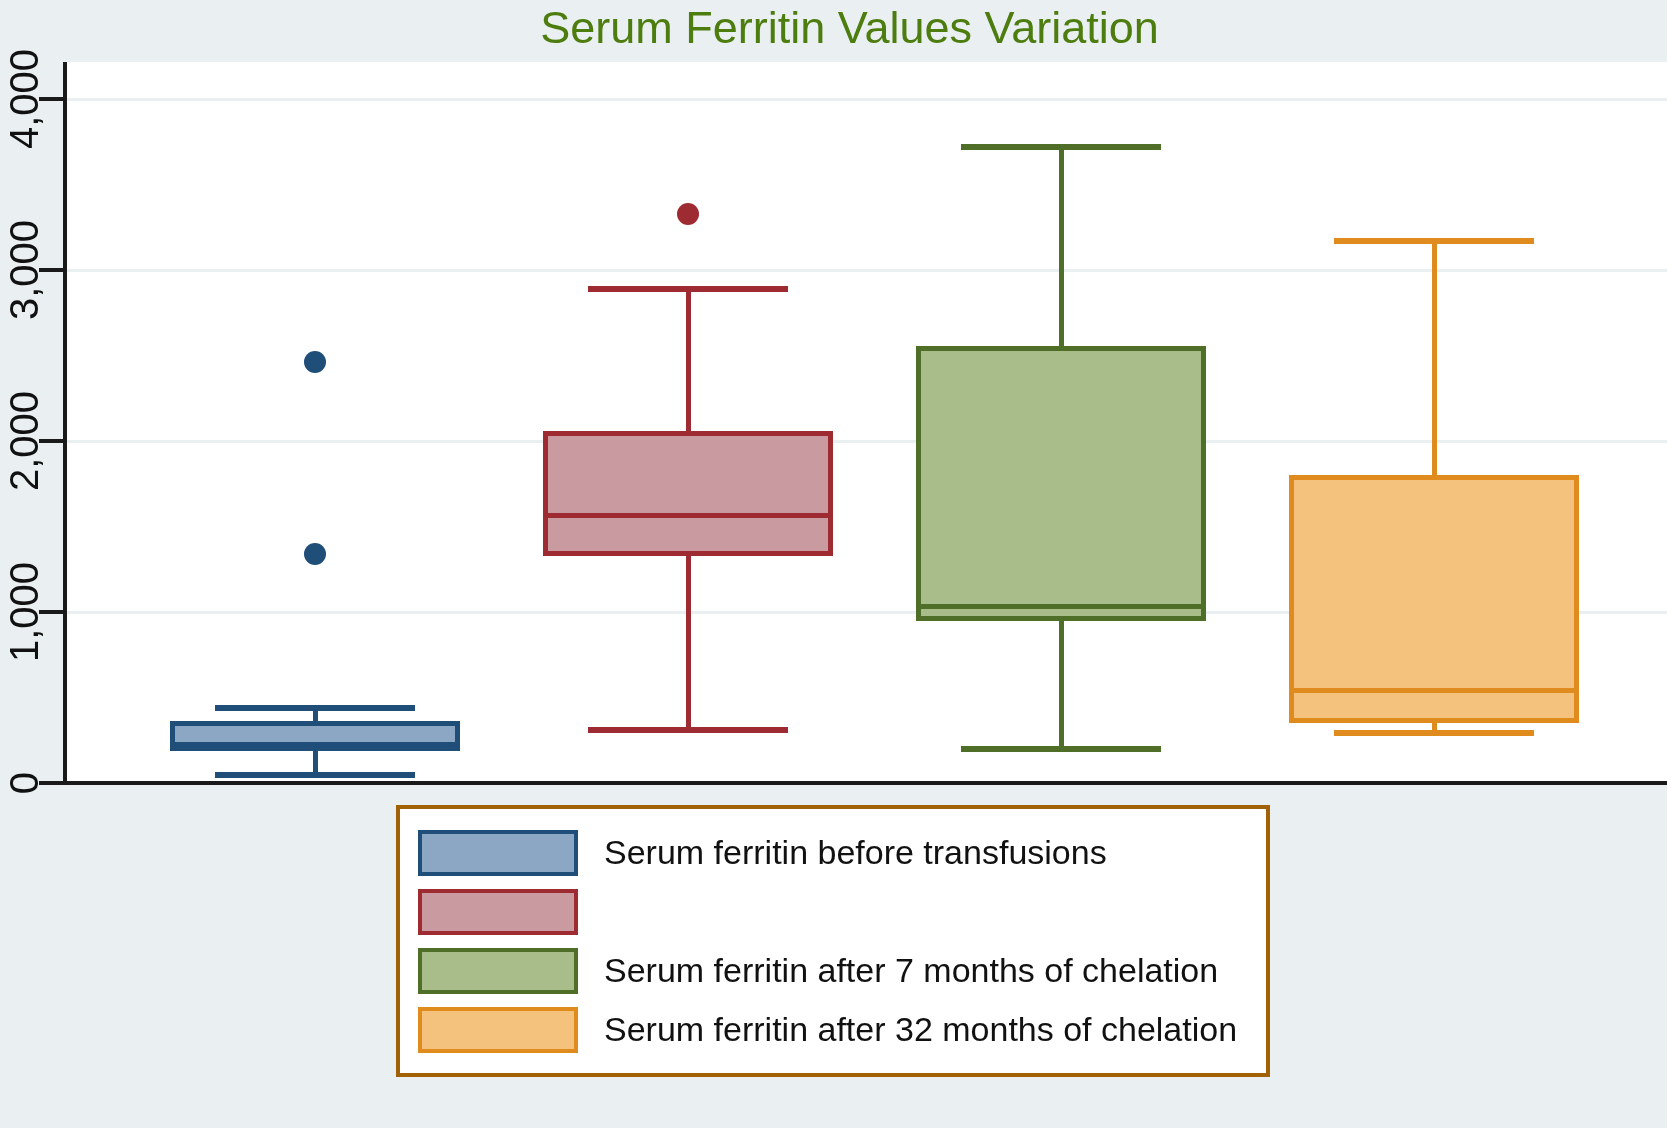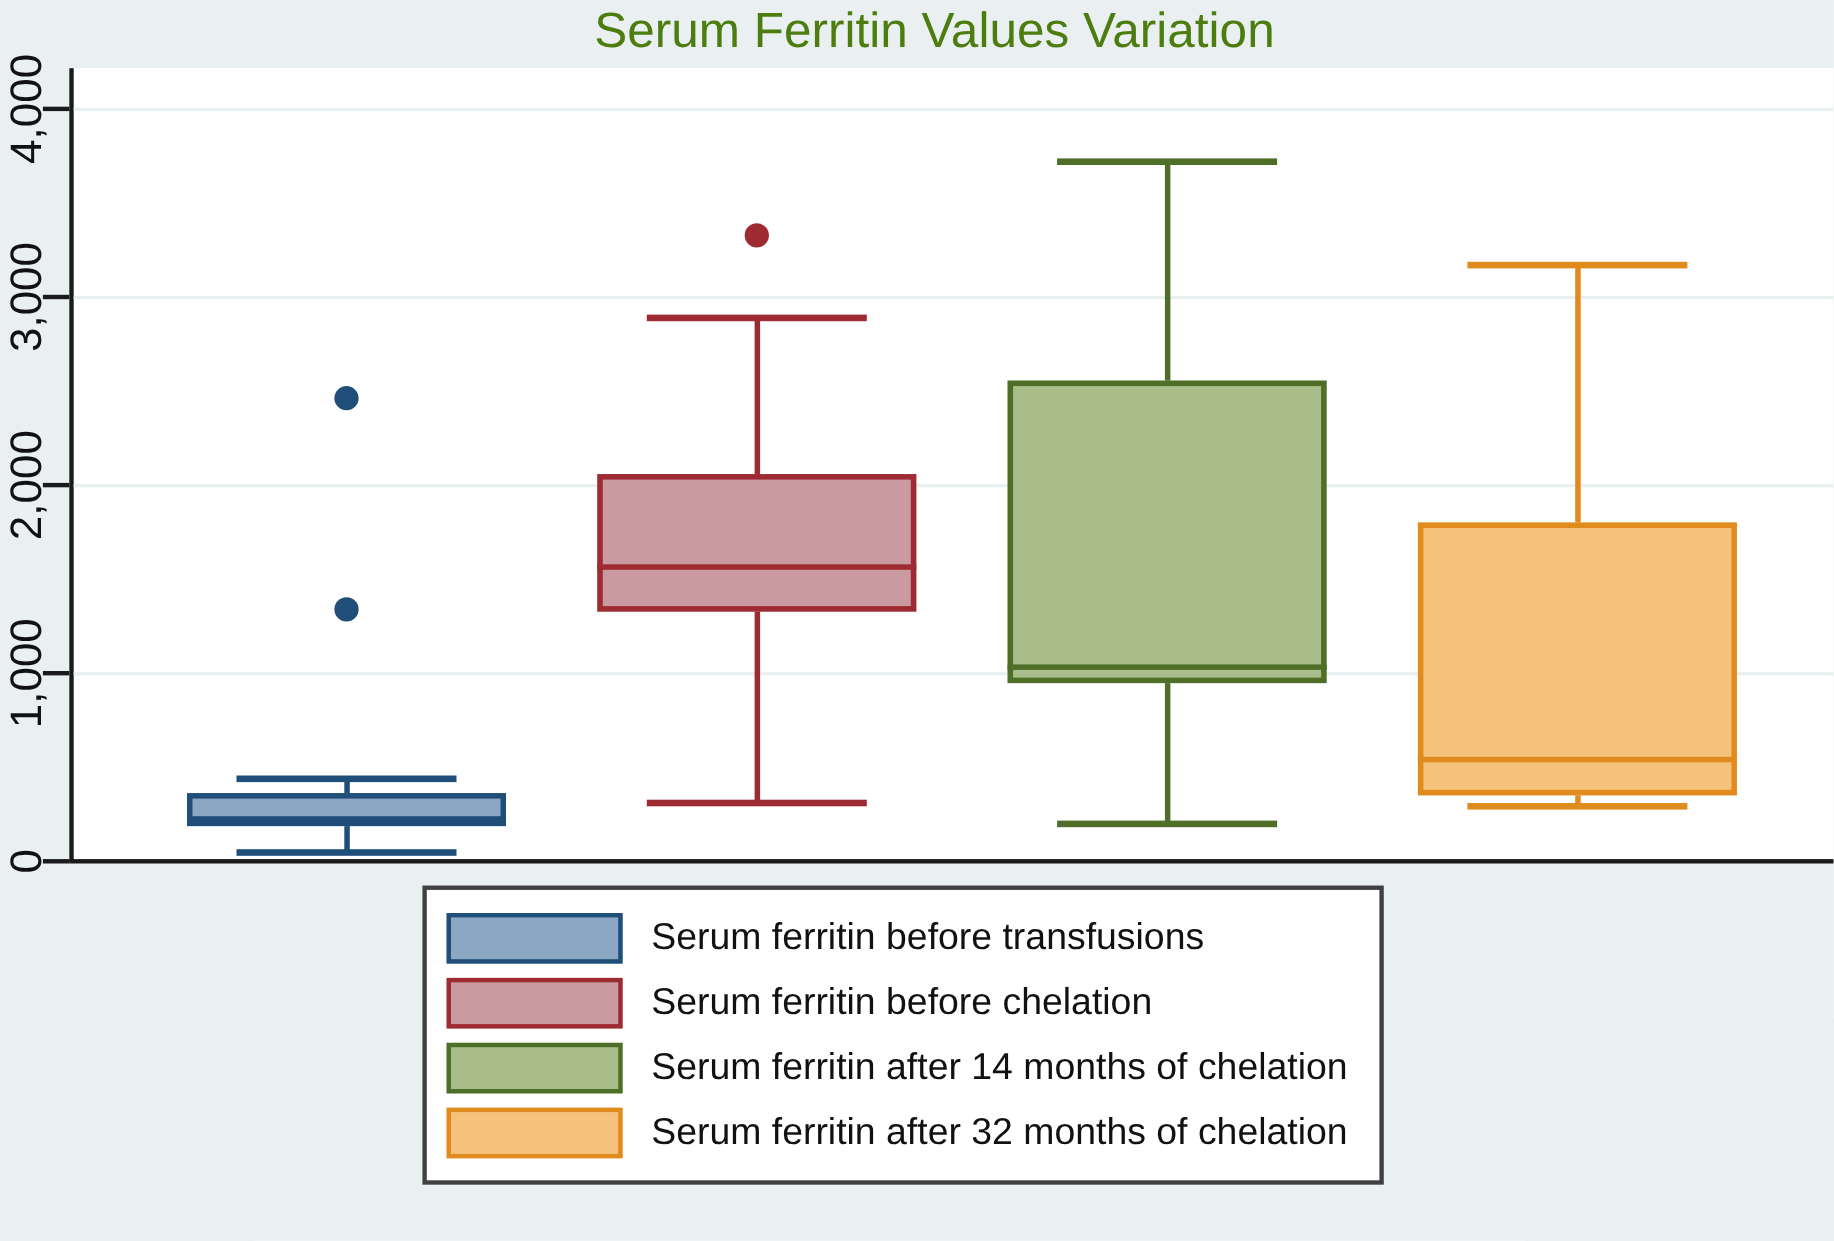--- a/index.html
+++ b/index.html
@@ -81,24 +81,24 @@
     height:6px;
   }
   .outlier{
     position:absolute;
     width:22px;height:22px;border-radius:50%;
   }
 
   
   .legend{
     position:absolute;
-    left:384px;top:805px;
+    left:396px;top:805px;
     width:874px;height:272px;
     background:#ffffff;
-    border:4px solid #404040;
+    border:4px solid #a16207;
     box-sizing:border-box;
     padding:14px 0 0 18px;
   }
   .legend-row{
     display:flex;align-items:center;
     height:59px;
   }
   .legend-swatch{
     width:160px;height:46px;
     box-sizing:border-box;
@@ -181,25 +181,24 @@
     </div>
 
   <div class="legend">
     <div id="legend-rows">
         <div class="legend-row">
           <div class="legend-swatch" style="background: rgb(139, 167, 196); border-color: rgb(31, 78, 121);"></div>
           <div class="legend-label">Serum ferritin before transfusions</div>
         </div>
         <div class="legend-row">
           <div class="legend-swatch" style="background: rgb(201, 154, 160); border-color: rgb(158, 43, 50);"></div>
-          <div class="legend-label">Serum ferritin before chelation</div>
         </div>
         <div class="legend-row">
           <div class="legend-swatch" style="background: rgb(169, 189, 138); border-color: rgb(79, 111, 40);"></div>
-          <div class="legend-label">Serum ferritin after 14 months of chelation</div>
+          <div class="legend-label">Serum ferritin after 7 months of chelation</div>
         </div>
         <div class="legend-row">
           <div class="legend-swatch" style="background: rgb(245, 194, 126); border-color: rgb(224, 139, 30);"></div>
           <div class="legend-label">Serum ferritin after 32 months of chelation</div>
         </div>
       </div>
   </div>
 
 </div>
 

